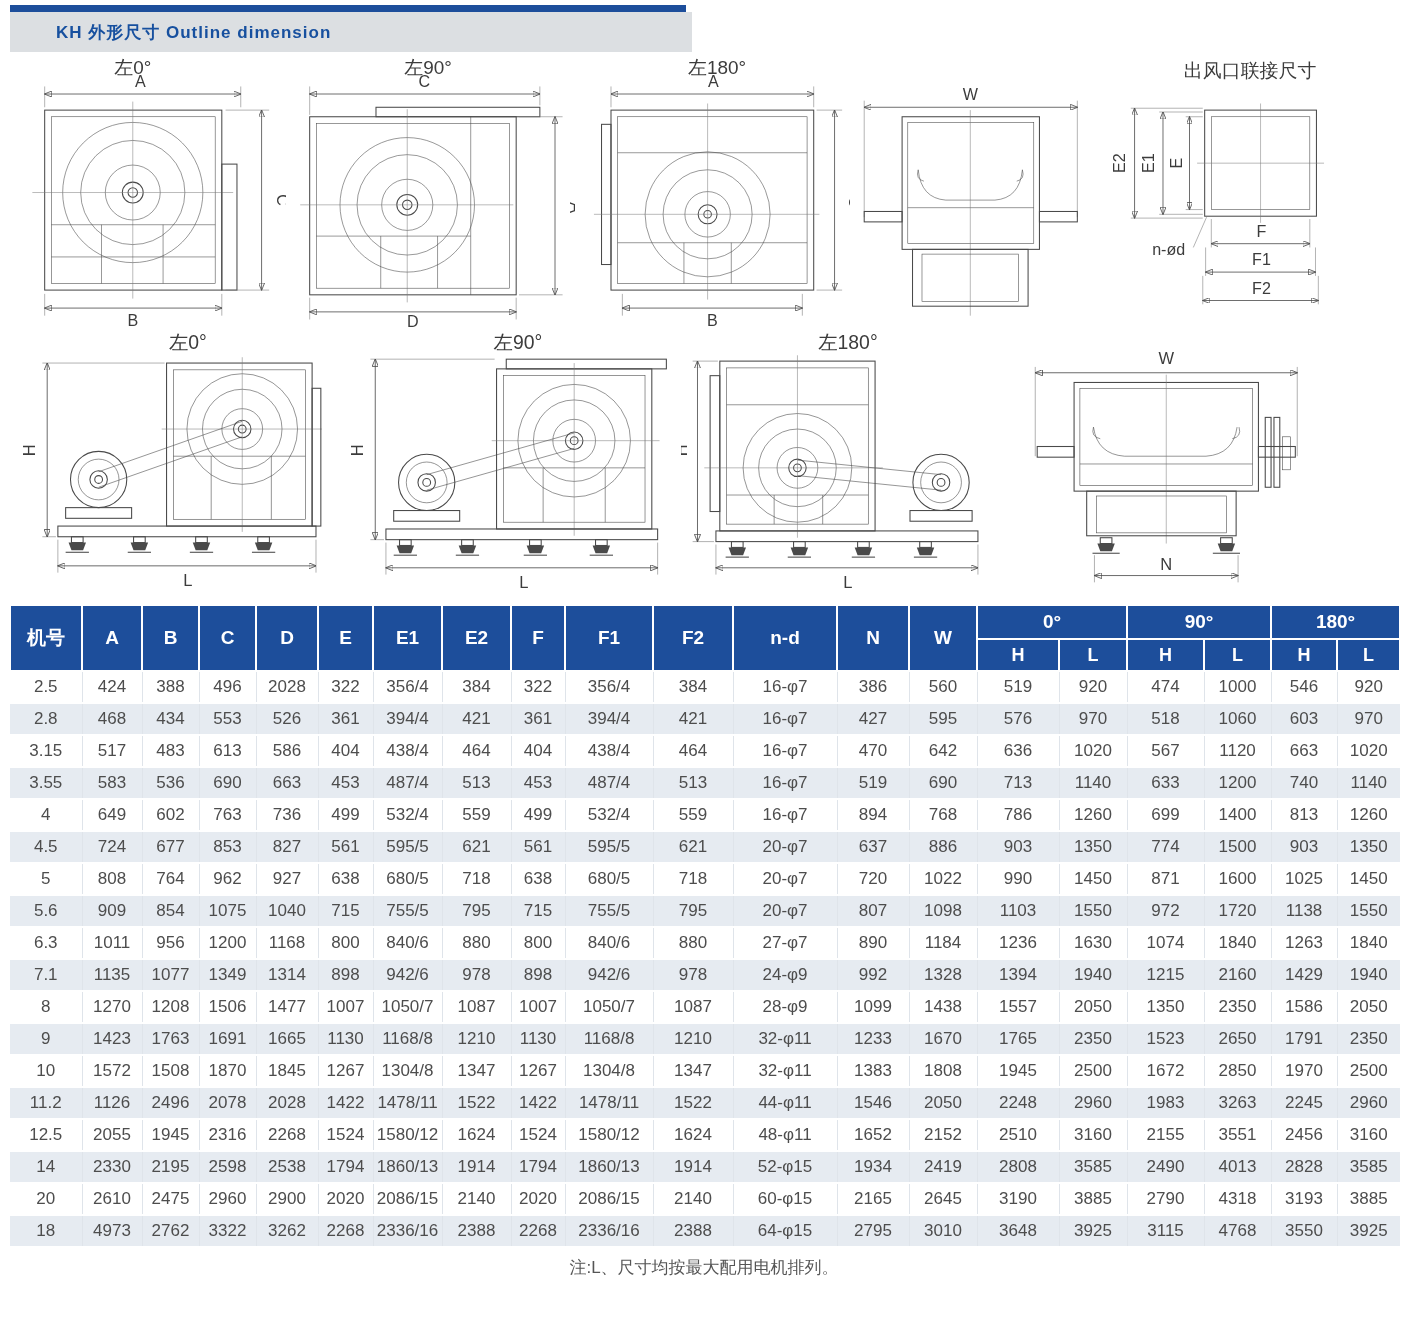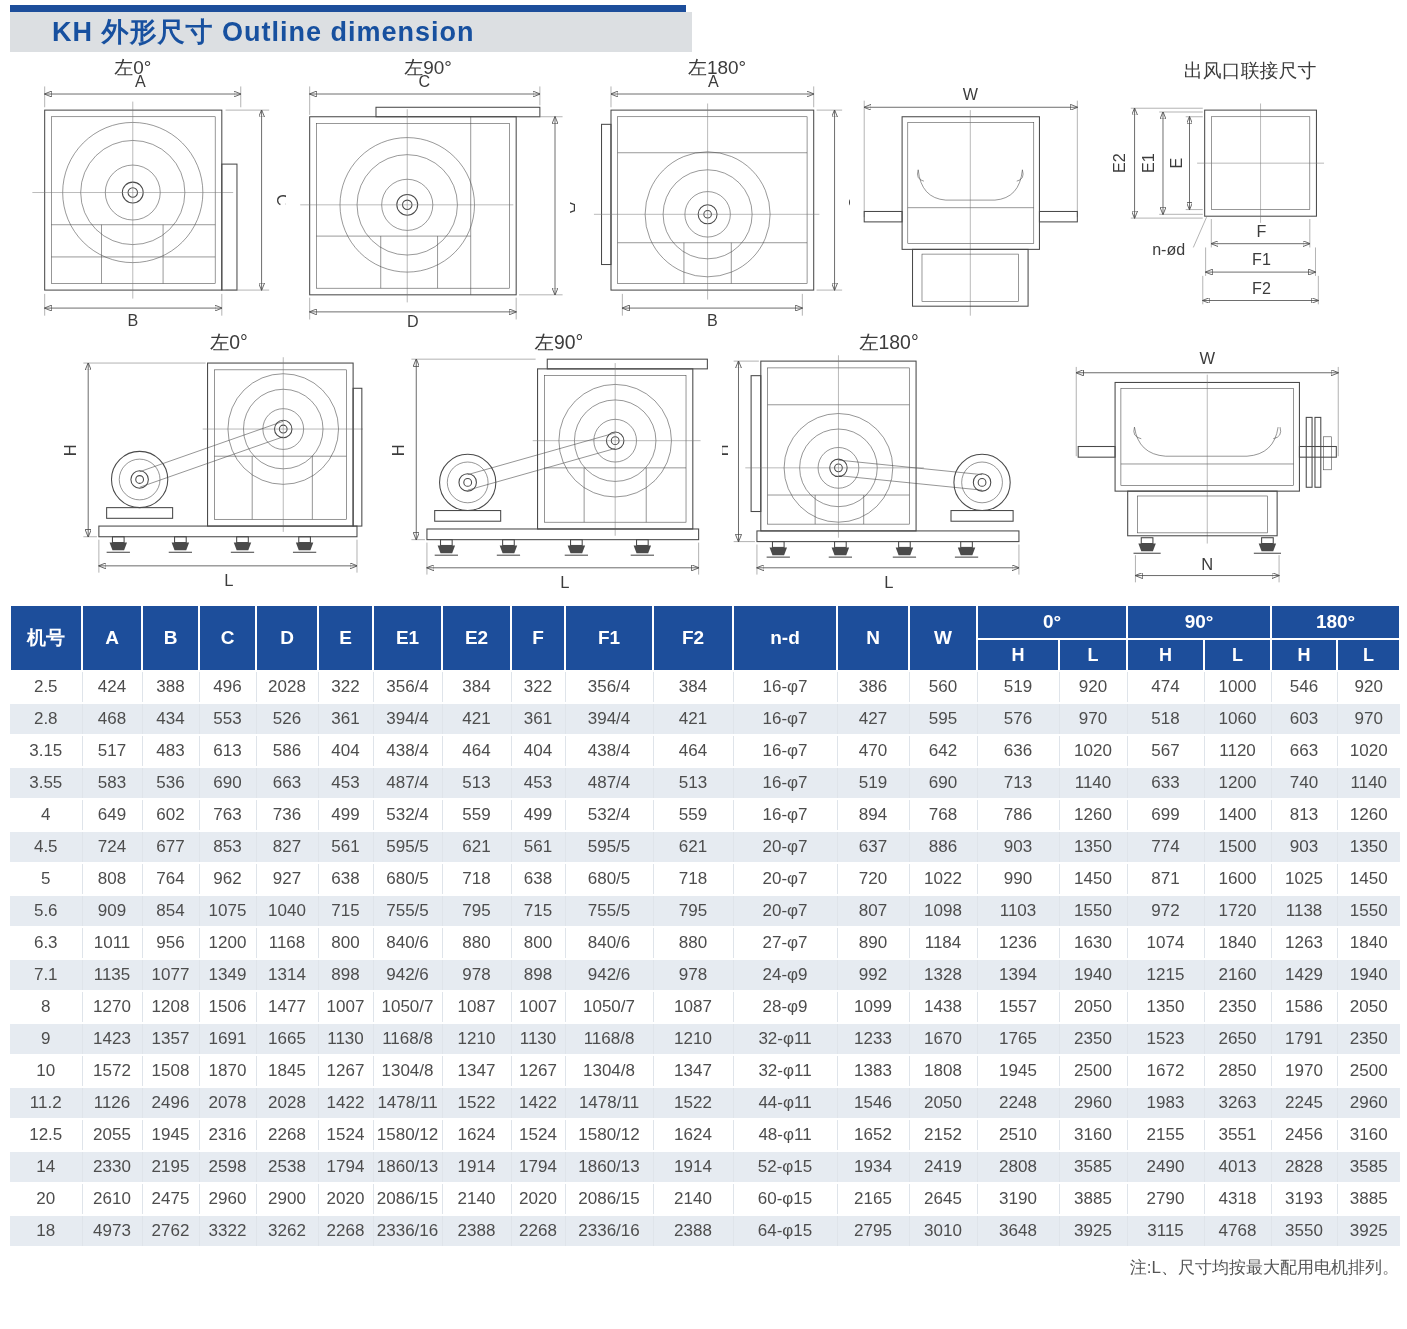--- a/index.html
+++ b/index.html
@@ -2,46 +2,46 @@
 <html><head>
 <meta charset="utf-8">
 <style>
   html,body{margin:0;padding:0;background:#fff;}
   body{width:1407px;height:1329px;font-family:"Liberation Sans",sans-serif;color:#4c4c4c;overflow:hidden;}
 
   
   .title-block{width:682px;margin:5px 0 0 10px;}
   .title-topbar{height:7px;background:#1d4e9b;width:676px;}
   .title-band{height:40px;background:#dcdfe2;display:flex;align-items:center;}
-  .title-band h1{margin:12px;padding-left:30px;font-size:27px;font-weight:bold;color:#17509f;letter-spacing:1px;}
+  .title-band h1{margin:0;padding-left:46px;font-size:17px;font-weight:bold;color:#17509f;letter-spacing:1px;}
 
   
   .drawings{width:1396px;margin:2px 0 0 8px;}
-  .drow{display:flex;justify-content:center;align-items:flex-start;margin-left:13px;}
+  .drow{display:flex;justify-content:flex-start;align-items:flex-start;margin-left:13px;}
   .drow1 svg{height:278px;}
   .drow2 svg{height:262px;}
   svg line,svg rect,svg circle,svg path,svg polyline{stroke:#4a4a4a;fill:none;stroke-width:1.1;}
   svg .thin{stroke-width:0.6;}
   svg .cl{stroke:#7a7a7a;stroke-width:0.55;}
   svg .dim{stroke:#555;stroke-width:0.9;}
   svg .ext{stroke:#7a7a7a;stroke-width:0.6;}
   svg .solid{fill:#4a4a4a;stroke:none;}
   svg text{fill:#3c3c3c;stroke:none;text-anchor:middle;}
   svg .dtitle{font-size:20px;}
   svg .dlab{font-size:17px;}
 
   
   table{border-collapse:collapse;table-layout:fixed;width:1390px;margin:10px 0 0 9px;}
   thead th{background:#1d4e9b;color:#fff;font-weight:bold;border:2px solid #fff;padding:0;}
   thead tr:first-child th{font-size:19px;height:32px;}
   thead tr:last-child th{font-size:18px;height:30px;}
   tbody td{font-size:17px;text-align:center;height:28px;padding:1px 0;border-left:1px solid #dfe4ea;border-top:2px solid #fff;color:#4d4d4d;}
   tbody td:first-child{border-left:none;}
   tbody tr:nth-child(even){background:#e6ebf1;}
-  .note{width:1390px;margin:10px 0 0 9px;text-align:right;font-size:17px;color:#555;padding-right:4px;}
+  .note{width:1390px;margin:10px 0 0 9px;text-align:center;font-size:17px;color:#555;padding-right:4px;}
 </style>
 </head>
 <body>
 
 <svg width="0" height="0" style="position:absolute">
   <defs>
     <marker id="arr" viewBox="0 0 10 8" markerWidth="9" markerHeight="7" refX="9.5" refY="4" orient="auto-start-reverse">
       <path d="M0,0L10,4L0,8z" fill="#555" stroke="none"></path>
     </marker>
   </defs>
@@ -699,21 +699,21 @@
         <td>1557</td>
         <td>2050</td>
         <td>1350</td>
         <td>2350</td>
         <td>1586</td>
         <td>2050</td>
       </tr>
       <tr>
         <td>9</td>
         <td>1423</td>
-        <td>1357</td>
+        <td>1763</td>
         <td>1691</td>
         <td>1665</td>
         <td>1130</td>
         <td>1168/8</td>
         <td>1210</td>
         <td>1130</td>
         <td>1168/8</td>
         <td>1210</td>
         <td>32-φ11</td>
         <td>1233</td>

